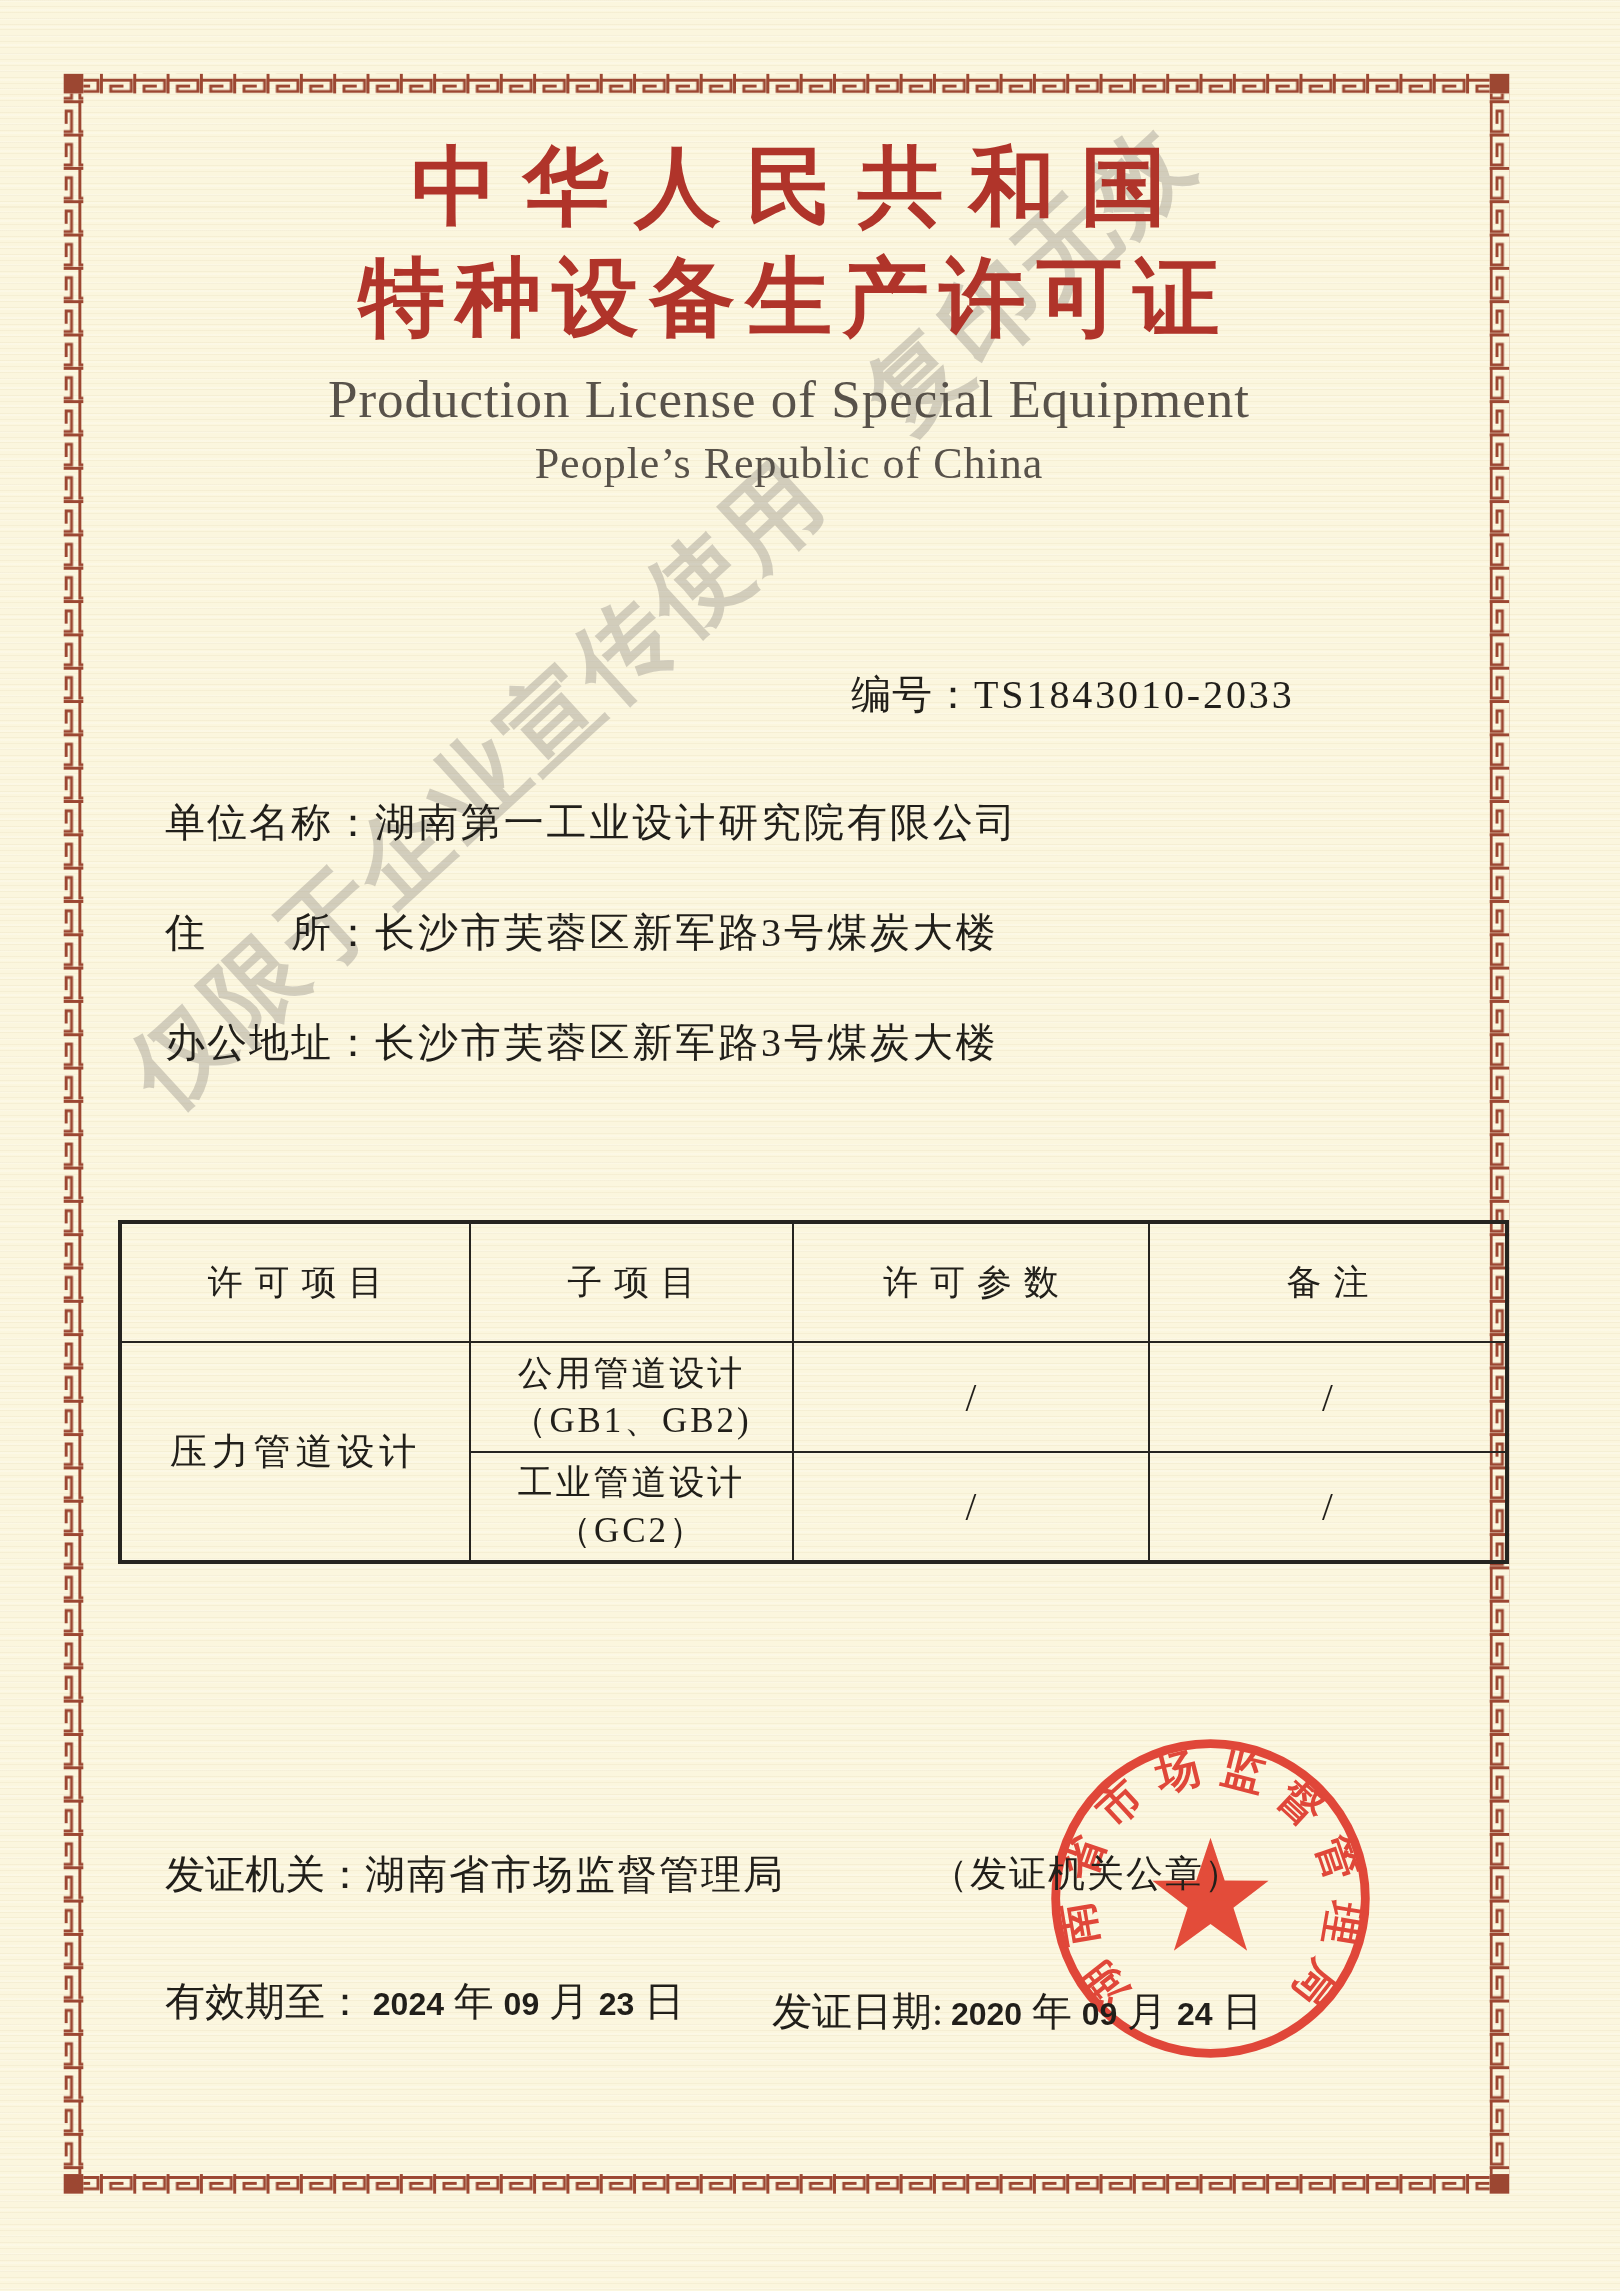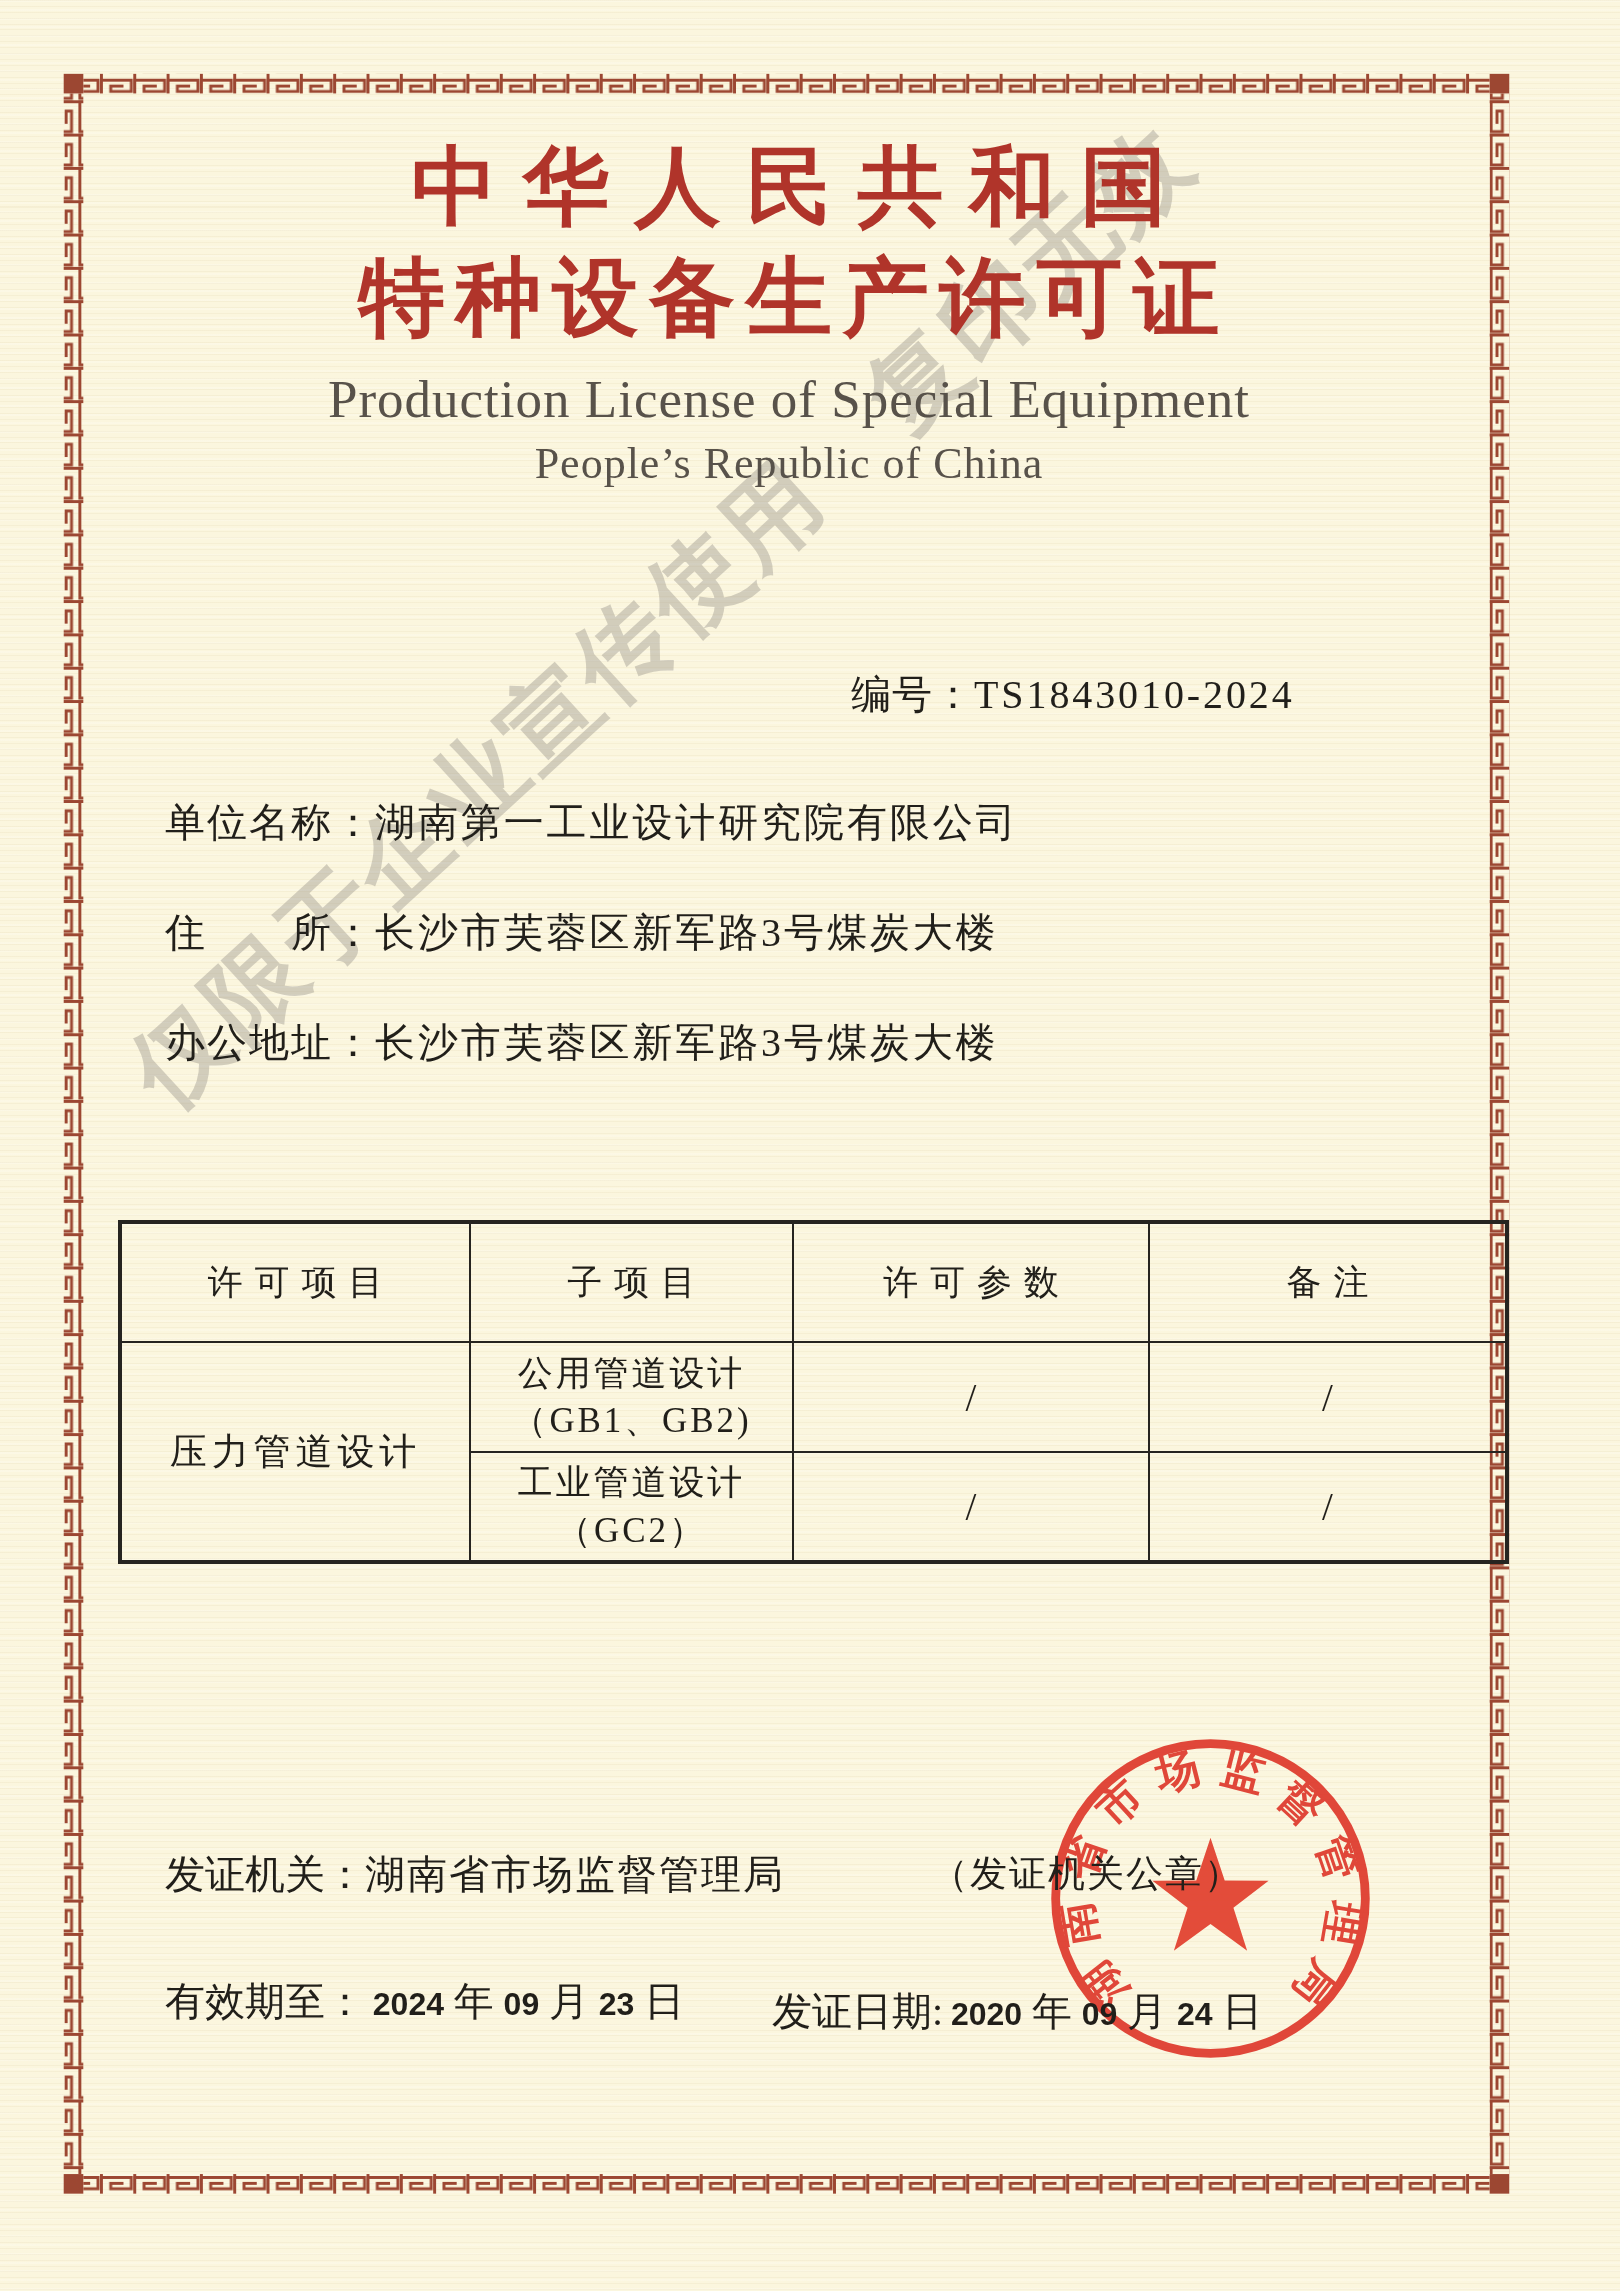--- a/index.html
+++ b/index.html
@@ -98,21 +98,21 @@
   <div class="content">
 
     <div class="title-block">
       <div class="t-cn t-cn1">中华人民共和国</div>
       <div class="t-cn t-cn2">特种设备生产许可证</div>
       <div class="t-en t-en1">Production License of Special Equipment</div>
       <div class="t-en t-en2">People’s Republic of China</div>
     </div>
 
     <div class="serial">
-      <span class="lbl">编号：</span><span class="val">TS1843010-2024</span>
+      <span class="lbl">编号：</span><span class="val">TS1843010-2033</span>
     </div>
 
     <div class="info-block">
       <div class="info-line">
         <span class="lbl">单位名称：</span>
         <span class="val">湖南第一工业设计研究院有限公司</span>
       </div>
       <div class="info-line">
         <span class="lbl">住　　所：</span>
         <span class="val">长沙市芙蓉区新军路3号煤炭大楼</span>

